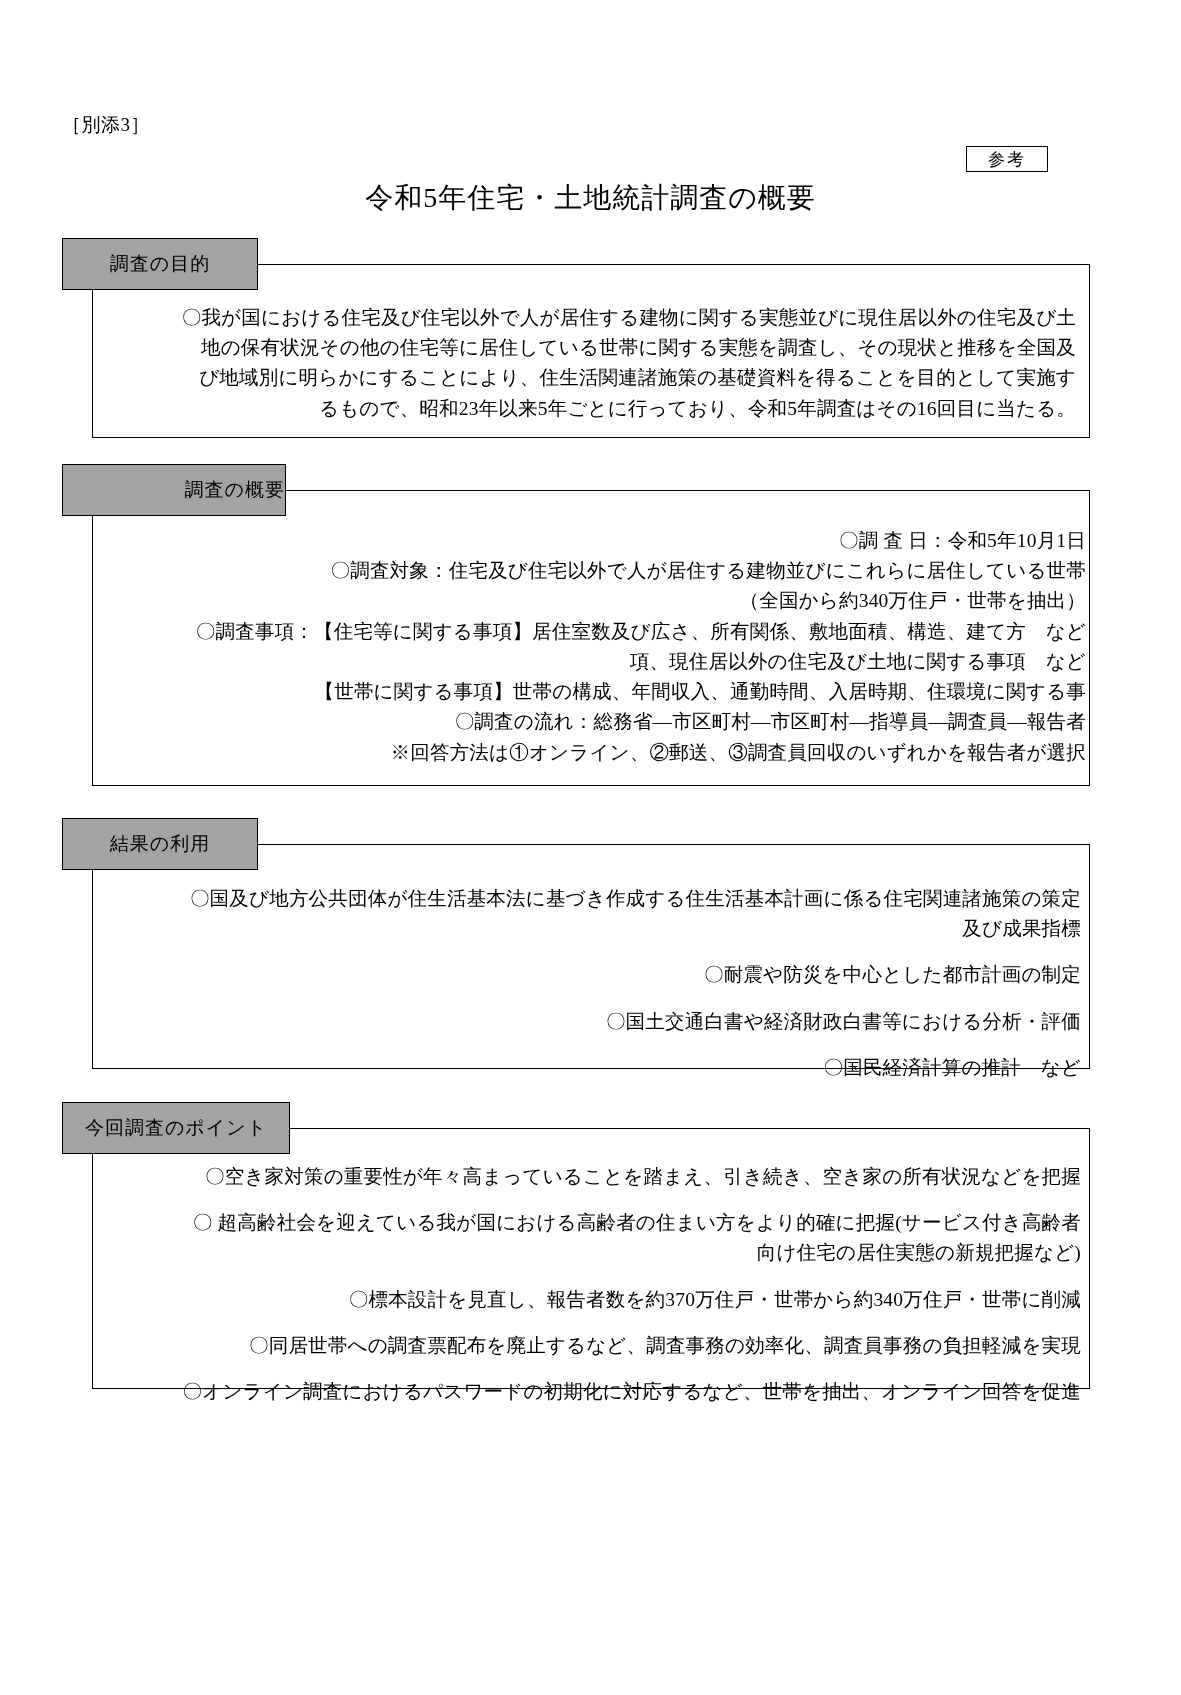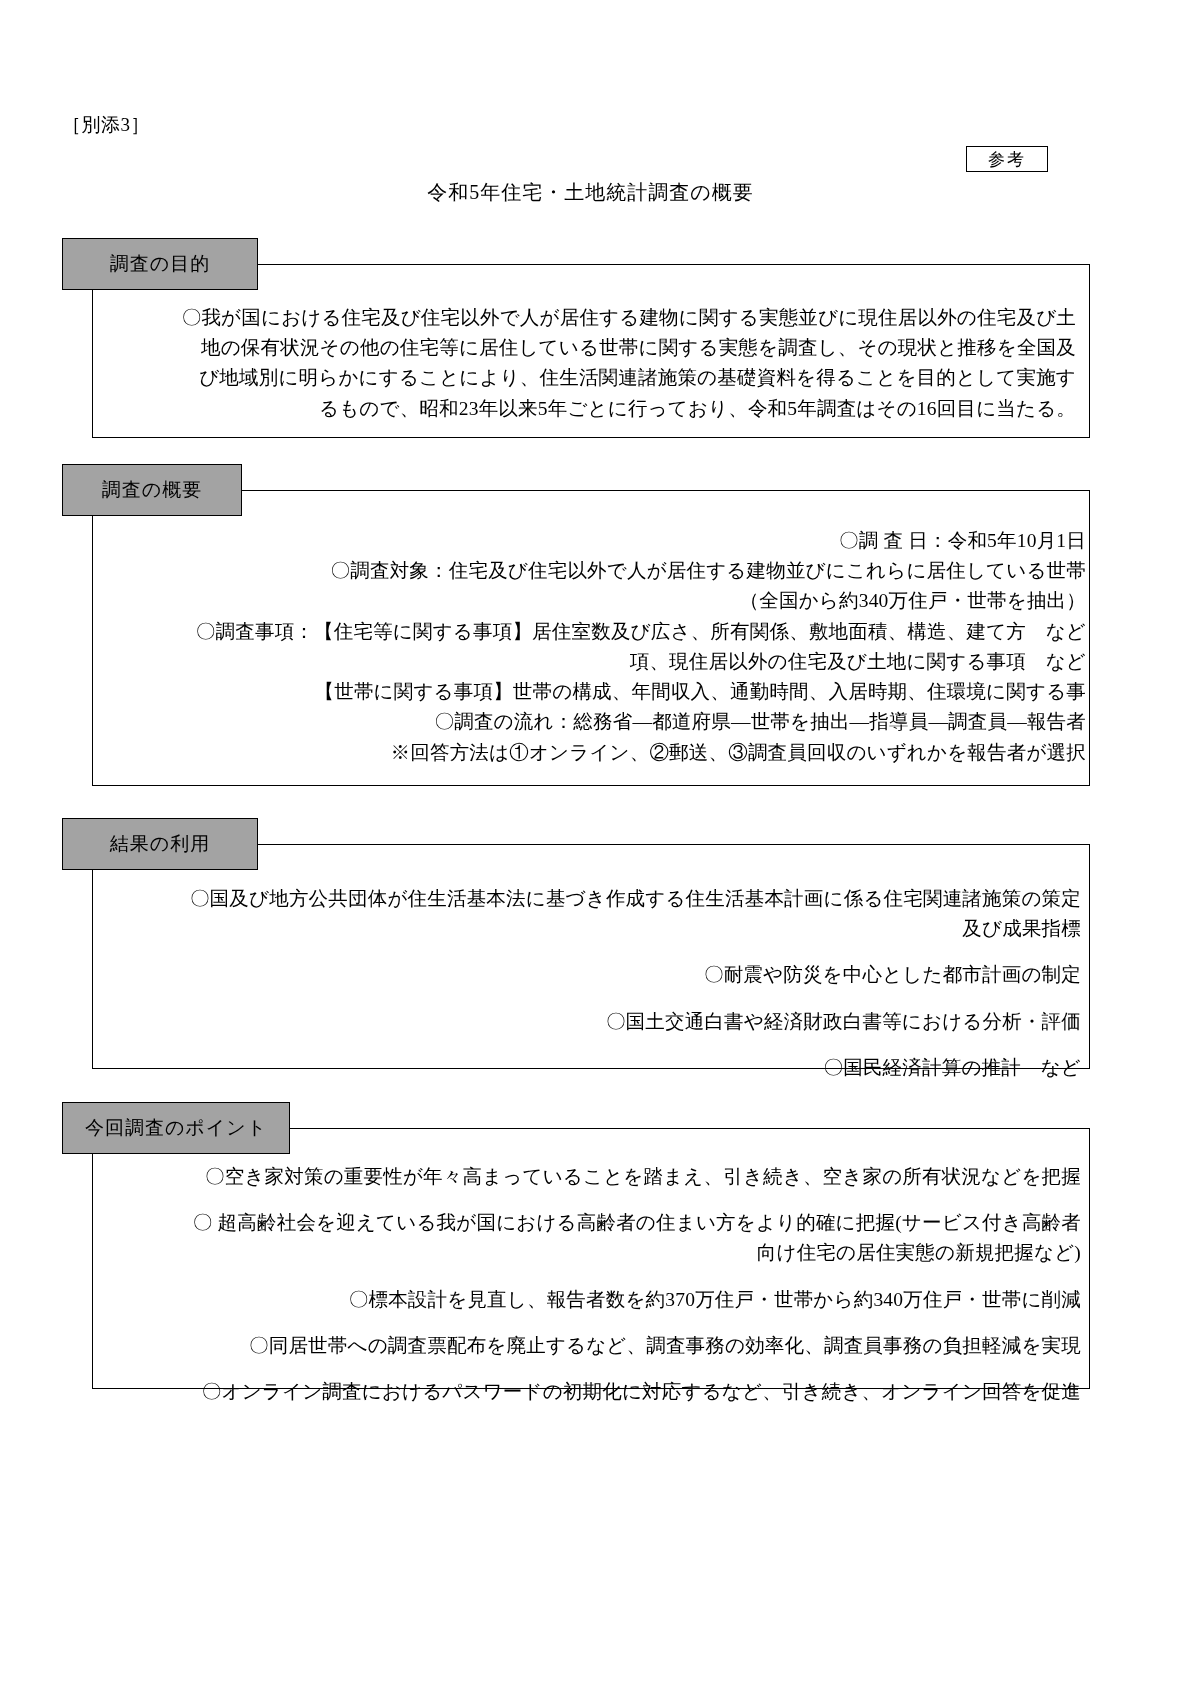--- a/index.html
+++ b/index.html
@@ -44,21 +44,21 @@
     font-size: 17px;
     letter-spacing: 2px;
     box-sizing: border-box;
   }
   .doc-title {
     position: absolute;
     left: 0;
     right: 0;
     top: 179px;
     text-align: center;
-    font-size: 20px;
+    font-size: 28px;
     letter-spacing: 1px;
   }
 
   
   .section {
     position: absolute;
     box-sizing: border-box;
   }
   .section-tab {
     position: absolute;
@@ -120,31 +120,31 @@
     <div class="section-body" style="left:54px; top:65px; width:960px;">
       <div class="line">〇我が国における住宅及び住宅以外で人が居住する建物に関する実態並びに現住居以外の住宅及び土</div>
       <div class="line">　地の保有状況その他の住宅等に居住している世帯に関する実態を調査し、その現状と推移を全国及</div>
       <div class="line">　び地域別に明らかにすることにより、住生活関連諸施策の基礎資料を得ることを目的として実施す</div>
       <div class="line">　るもので、昭和23年以来5年ごとに行っており、令和5年調査はその16回目に当たる。</div>
     </div>
   </div>
 
   <div class="section" style="left:62px; top:464px; width:1028px; height:322px;">
     <div class="section-frame" style="left:30px; top:26px; right:0; bottom:0;"></div>
-    <div class="section-tab" style="left:0; top:0; width:180px; height:52px;">
+    <div class="section-tab" style="left:0; top:0; width:224px; height:52px;justify-content:flex-end;">
       <span>調査の概要</span>
     </div>
     <div class="section-body" style="left:64px; top:62px; width:960px;">
       <div class="line">〇調 査 日：令和5年10月1日</div>
       <div class="line">〇調査対象：住宅及び住宅以外で人が居住する建物並びにこれらに居住している世帯</div>
       <div class="line">　　　　　　　（全国から約340万住戸・世帯を抽出）</div>
       <div class="line">〇調査事項：【住宅等に関する事項】居住室数及び広さ、所有関係、敷地面積、構造、建て方　など</div>
       <div class="line">　　　　　　　　　　　　　　　　　項、現住居以外の住宅及び土地に関する事項　など</div>
       <div class="line">　　　　　　　【世帯に関する事項】世帯の構成、年間収入、通勤時間、入居時期、住環境に関する事</div>
-      <div class="line">〇調査の流れ：総務省―都道府県―世帯を抽出―指導員―調査員―報告者</div>
+      <div class="line">〇調査の流れ：総務省―市区町村―市区町村―指導員―調査員―報告者</div>
       <div class="line">　　　　　　　　※回答方法は①オンライン、②郵送、③調査員回収のいずれかを報告者が選択</div>
     </div>
   </div>
 
   <div class="section" style="left:62px; top:818px; width:1028px; height:251px;">
     <div class="section-frame" style="left:30px; top:26px; right:0; bottom:0;"></div>
     <div class="section-tab" style="left:0; top:0; width:196px; height:52px;">
       <span>結果の利用</span>
     </div>
     <div class="section-body" style="left:54px; top:66px; width:965px;">
@@ -184,18 +184,18 @@
       <div class="gap"></div>
       <div class="para-item">
         <div class="line">〇標本設計を見直し、報告者数を約370万住戸・世帯から約340万住戸・世帯に削減</div>
       </div>
       <div class="gap"></div>
       <div class="para-item">
         <div class="line">〇同居世帯への調査票配布を廃止するなど、調査事務の効率化、調査員事務の負担軽減を実現</div>
       </div>
       <div class="gap"></div>
       <div class="para-item">
-        <div class="line">〇オンライン調査におけるパスワードの初期化に対応するなど、引き続き、オンライン回答を促進</div>
+        <div class="line">〇オンライン調査におけるパスワードの初期化に対応するなど、世帯を抽出、オンライン回答を促進</div>
       </div>
     </div>
   </div>
 
 </div>
 
 </body></html>

